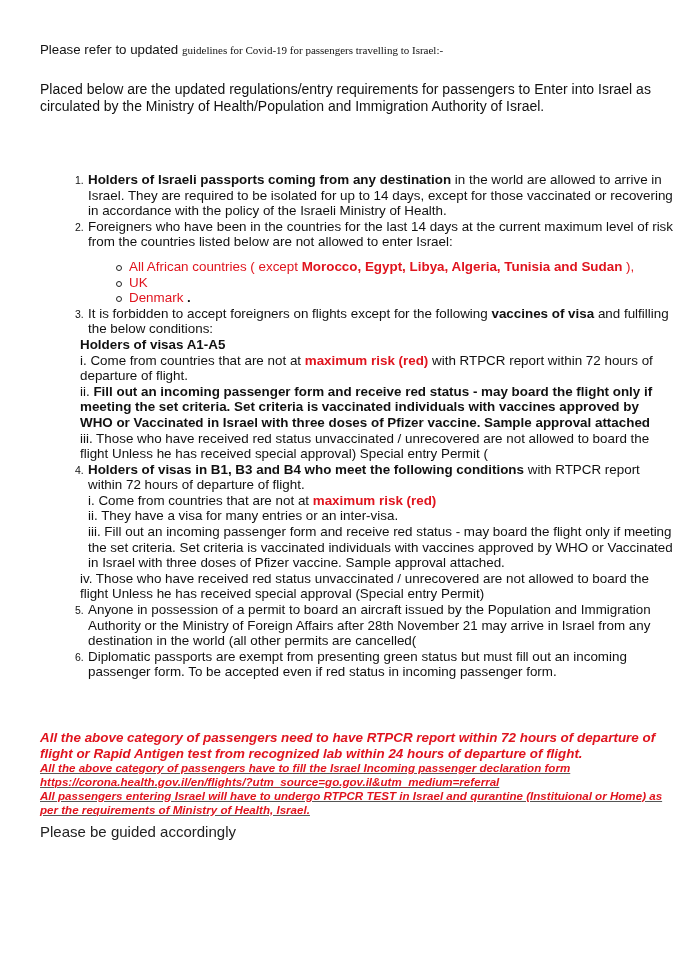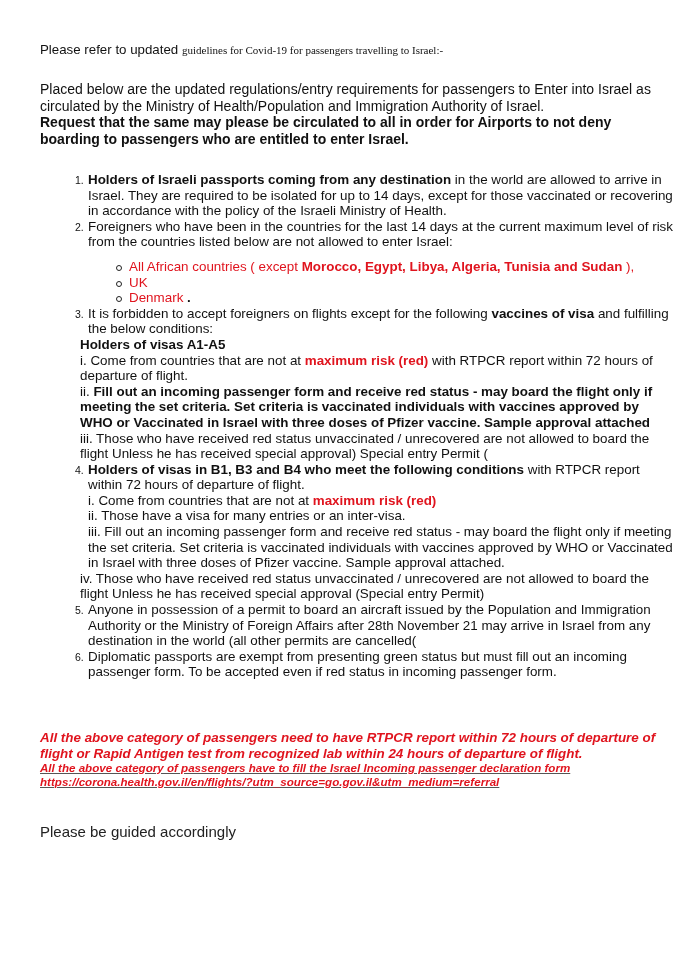--- a/index.html
+++ b/index.html
@@ -31,21 +31,20 @@
 
 <div class="page">
 
   <div class="intro">
     <span>Please refer to updated</span>
     <span class="serif">guidelines for Covid-19 for passengers travelling to Israel:-</span>
   </div>
 
   <div class="placed">
     <div>Placed below are the updated regulations/entry requirements for passengers to Enter into Israel as circulated by the Ministry of Health/Population and Immigration Authority of Israel.</div>
-    <div class="b">Request that the same may please be circulated to all in order for Airports to not deny boarding to passengers who are entitled to enter Israel.</div>
   </div>
 
   <div class="list">
 
     <div class="item">
       <span class="num">1.</span>
       <span class="b">Holders of Israeli passports coming from any destination</span><span> in the world are allowed to arrive in Israel.  They are required to be isolated for up to 14 days, except for those vaccinated or recovering in accordance with the policy of the Israeli Ministry of Health.</span>
     </div>
 
     <div class="item">
@@ -64,35 +63,36 @@
       <div class="sub b">Holders of visas A1-A5</div>
       <div class="sub"><span>i. Come from countries that are not at </span><span class="red b">maximum risk (red)</span><span> with RTPCR report within 72 hours of departure of flight.</span></div>
       <div class="sub"><span>ii. </span><span class="b">Fill out an incoming passenger form and receive red status - may board the flight only if meeting the set criteria. Set criteria is vaccinated individuals with vaccines approved by WHO or Vaccinated in Israel with three doses of Pfizer vaccine. Sample approval attached</span></div>
       <div class="sub">iii. Those who have received red status unvaccinated / unrecovered are not allowed to board the flight Unless he has received special approval) Special entry Permit (</div>
     </div>
 
     <div class="item">
       <span class="num">4.</span>
       <span class="b">Holders of visas in B1, B3 and B4 who meet the following conditions</span><span> with RTPCR report within 72 hours of departure of flight.</span>
       <div class="sub2"><span>i. Come from countries that are not at </span><span class="red b">maximum risk (red)</span></div>
-      <div class="sub2">ii. Those have a visa for many entries or an inter-visa.</div>
+      <div class="sub2">ii. They have a visa for many entries or an inter-visa.</div>
       <div class="sub2">iii. Fill out an incoming passenger form and receive red status - may board the flight only if meeting the set criteria. Set criteria is vaccinated individuals with vaccines approved by WHO or Vaccinated in Israel with three doses of Pfizer vaccine. Sample approval attached.</div>
       <div class="sub">iv.  Those who have received red status unvaccinated / unrecovered are not allowed to board the flight  Unless he has received special approval    (Special entry Permit)</div>
     </div>
 
     <div class="item">
       <span class="num">5.</span>
       <span>Anyone in possession of a permit to board an aircraft issued by the Population and Immigration Authority or the Ministry of Foreign Affairs after 28th November 21 may arrive in Israel from any destination in the world (all other permits are cancelled(</span>
     </div>
 
     <div class="item">
       <span class="num">6.</span>
       <span>Diplomatic passports are exempt from presenting green status but must fill out an incoming passenger form. To be accepted even if red status in incoming passenger form.</span>
     </div>
   </div>
 
   <div class="notice">
     <div class="big">All the above category of passengers need to have RTPCR report within 72 hours of departure of flight or Rapid Antigen test from recognized lab within 24 hours of departure of flight.</div>
     <div class="small">All the above category of passengers have to fill the Israel Incoming passenger declaration form https://corona.health.gov.il/en/flights/?utm_source=go.gov.il&amp;utm_medium=referral</div>
+    <div class="small">All passengers entering Israel will have to undergo RTPCR TEST in Israel and qurantine (Instituional or Home) as per the requirements of Ministry of Health, Israel.</div>
   </div>
 
   <div class="guided">Please be guided accordingly</div>
 </div>
 
 </body></html>

